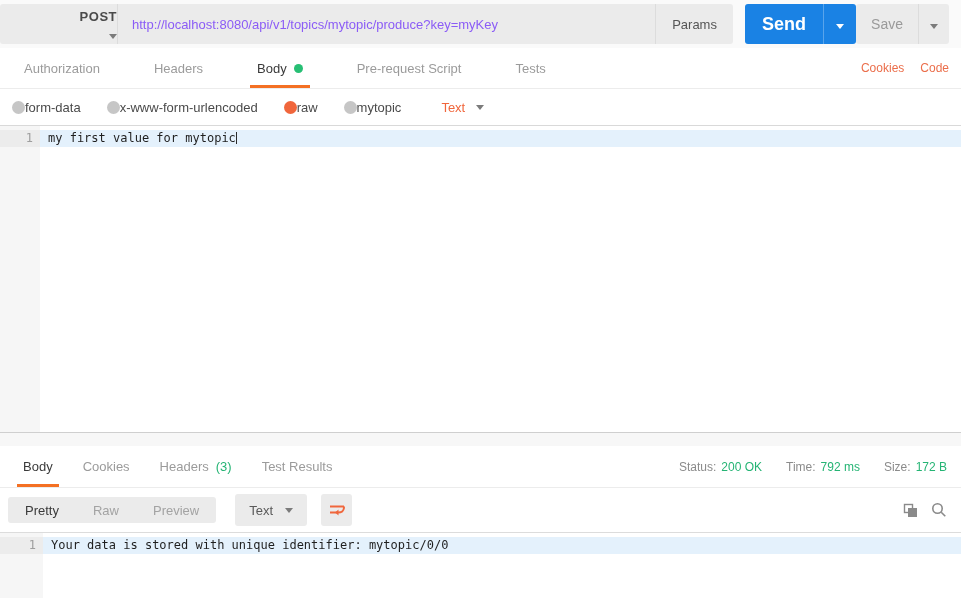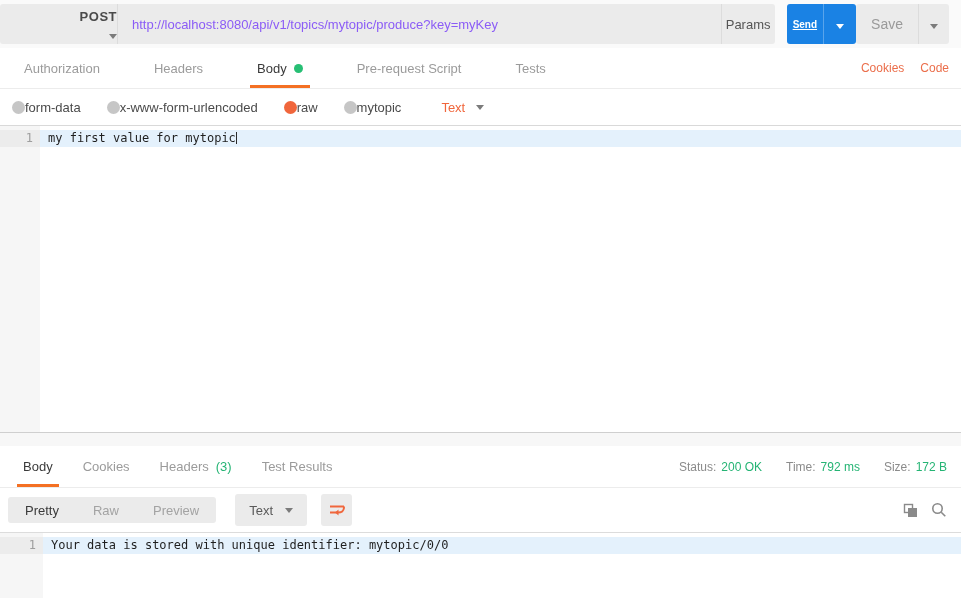--- a/index.html
+++ b/index.html
@@ -14,27 +14,27 @@
   .method-select {
     width:118px; background:#ebebeb; border-right:1px solid #dcdcdc;
     display:flex; align-items:flex-end; justify-content:center; gap:10px;
     font-size:13px; font-weight:600; color:#4a4a4a; letter-spacing:.5px; cursor:pointer;flex-direction:column;
   }
   .url-input {
     flex:1; background:#ebebeb; border:none; outline:none; padding:0 14px;
     font-size:13px; color:#8b5cf6; font-family:"Liberation Sans","DejaVu Sans",sans-serif;
   }
   .params-btn {
-    width:54px; background:#ebebeb; border:none; border-left:1px solid #dcdcdc;
+    width:78px; background:#ebebeb; border:none; border-left:1px solid #dcdcdc;
     font-size:13px; color:#555; cursor:pointer;
   }
   .send-group { display:flex; height:40px; margin-left:12px; border-radius:3px; overflow:hidden; }
   .send-btn {
-    background:#1a82e4; color:#fff; border:none; font-size:10px; font-weight:600;
-    padding:0 6px; cursor:pointer;text-decoration:underline;
+    background:#1a82e4; color:#fff; border:none; font-size:18px; font-weight:600;
+    padding:0 17px; cursor:pointer;
   }
   .send-caret-btn { background:#1a82e4; border:none; border-left:1px solid rgba(255,255,255,.28); width:33px; cursor:pointer; }
   .save-group { display:flex; height:40px; border-radius:3px; overflow:hidden; }
   .save-btn { background:#ebebeb; color:#9a9a9a; border:none; font-size:14px; padding:0 15px; cursor:pointer; }
   .save-caret-btn { background:#ebebeb; border:none; border-left:1px solid #dcdcdc; width:31px; cursor:pointer; }
   .caret { display:inline-block; width:0; height:0; border-left:4px solid transparent; border-right:4px solid transparent; border-top:5px solid #7b7b7b; }
   .caret.white { border-top-color:#fff; }
   
   .req-tabs { height:41px; background:#fff; display:flex; align-items:stretch; padding:0 12px 0 8px; border-bottom:1px solid #ececec;gap:22px; }
   .tab { position:relative; display:flex; align-items:center; gap:7px; padding:0 16px; font-size:13px; color:#9b9b9b; cursor:pointer; }

